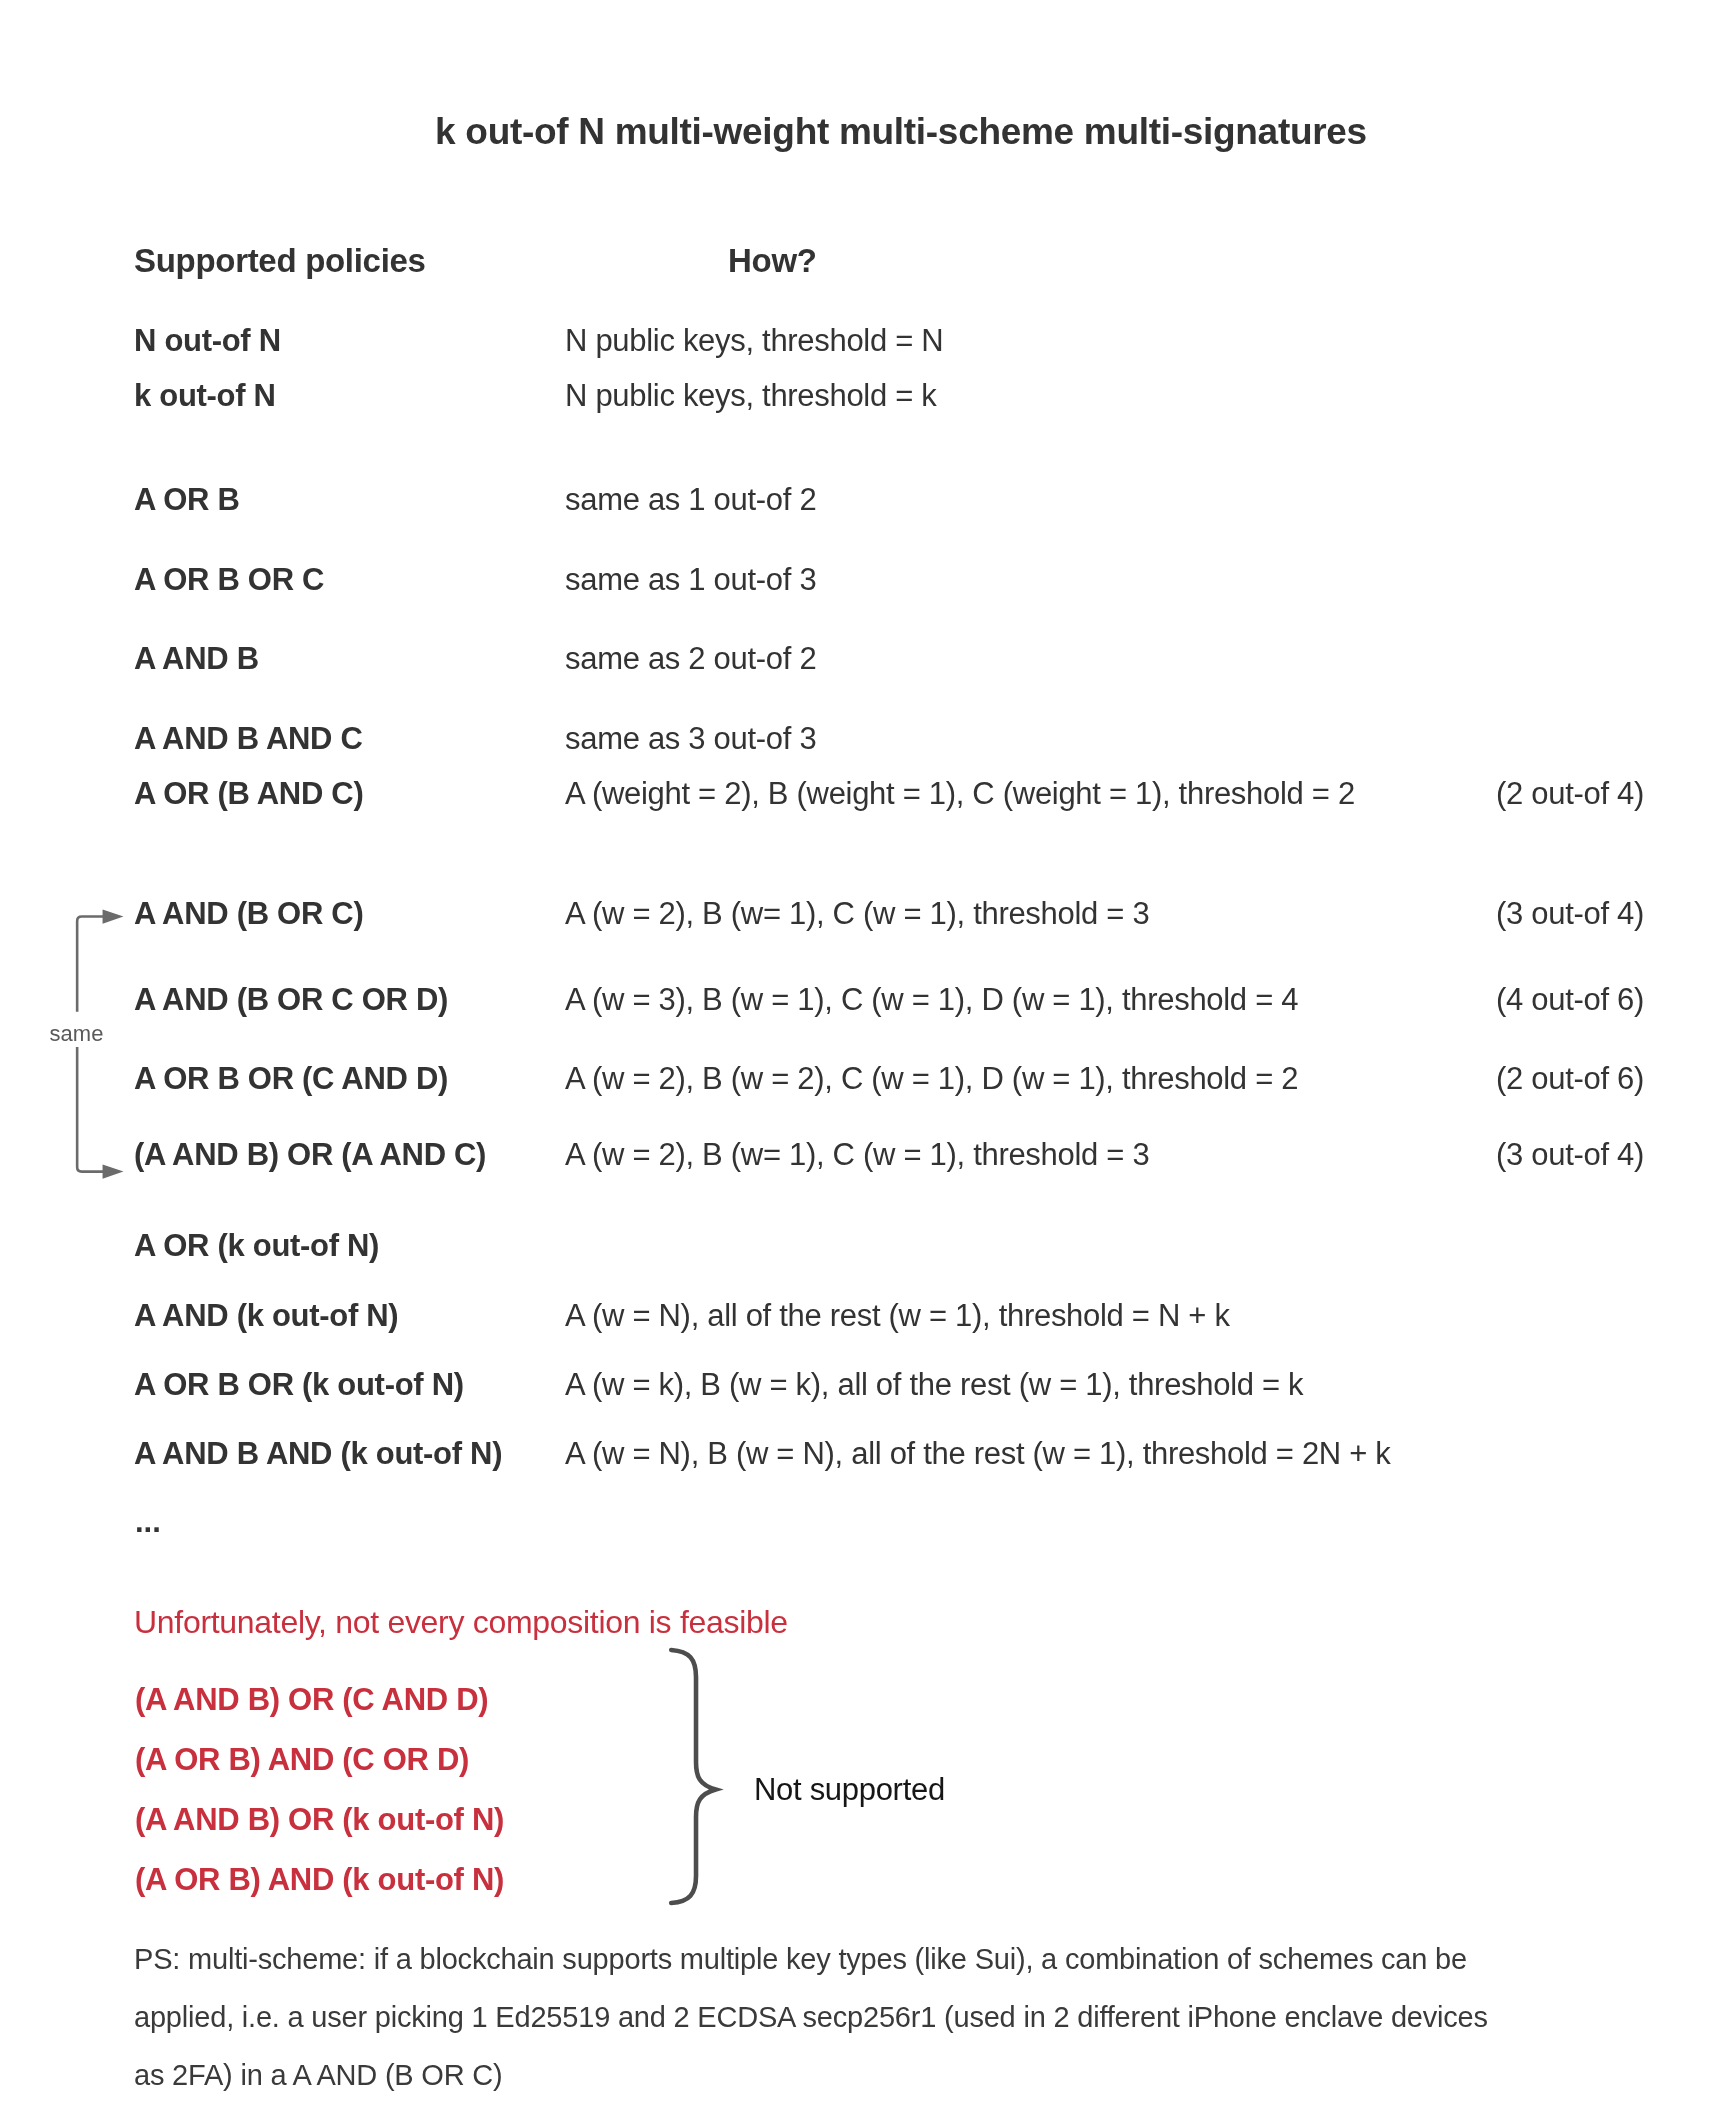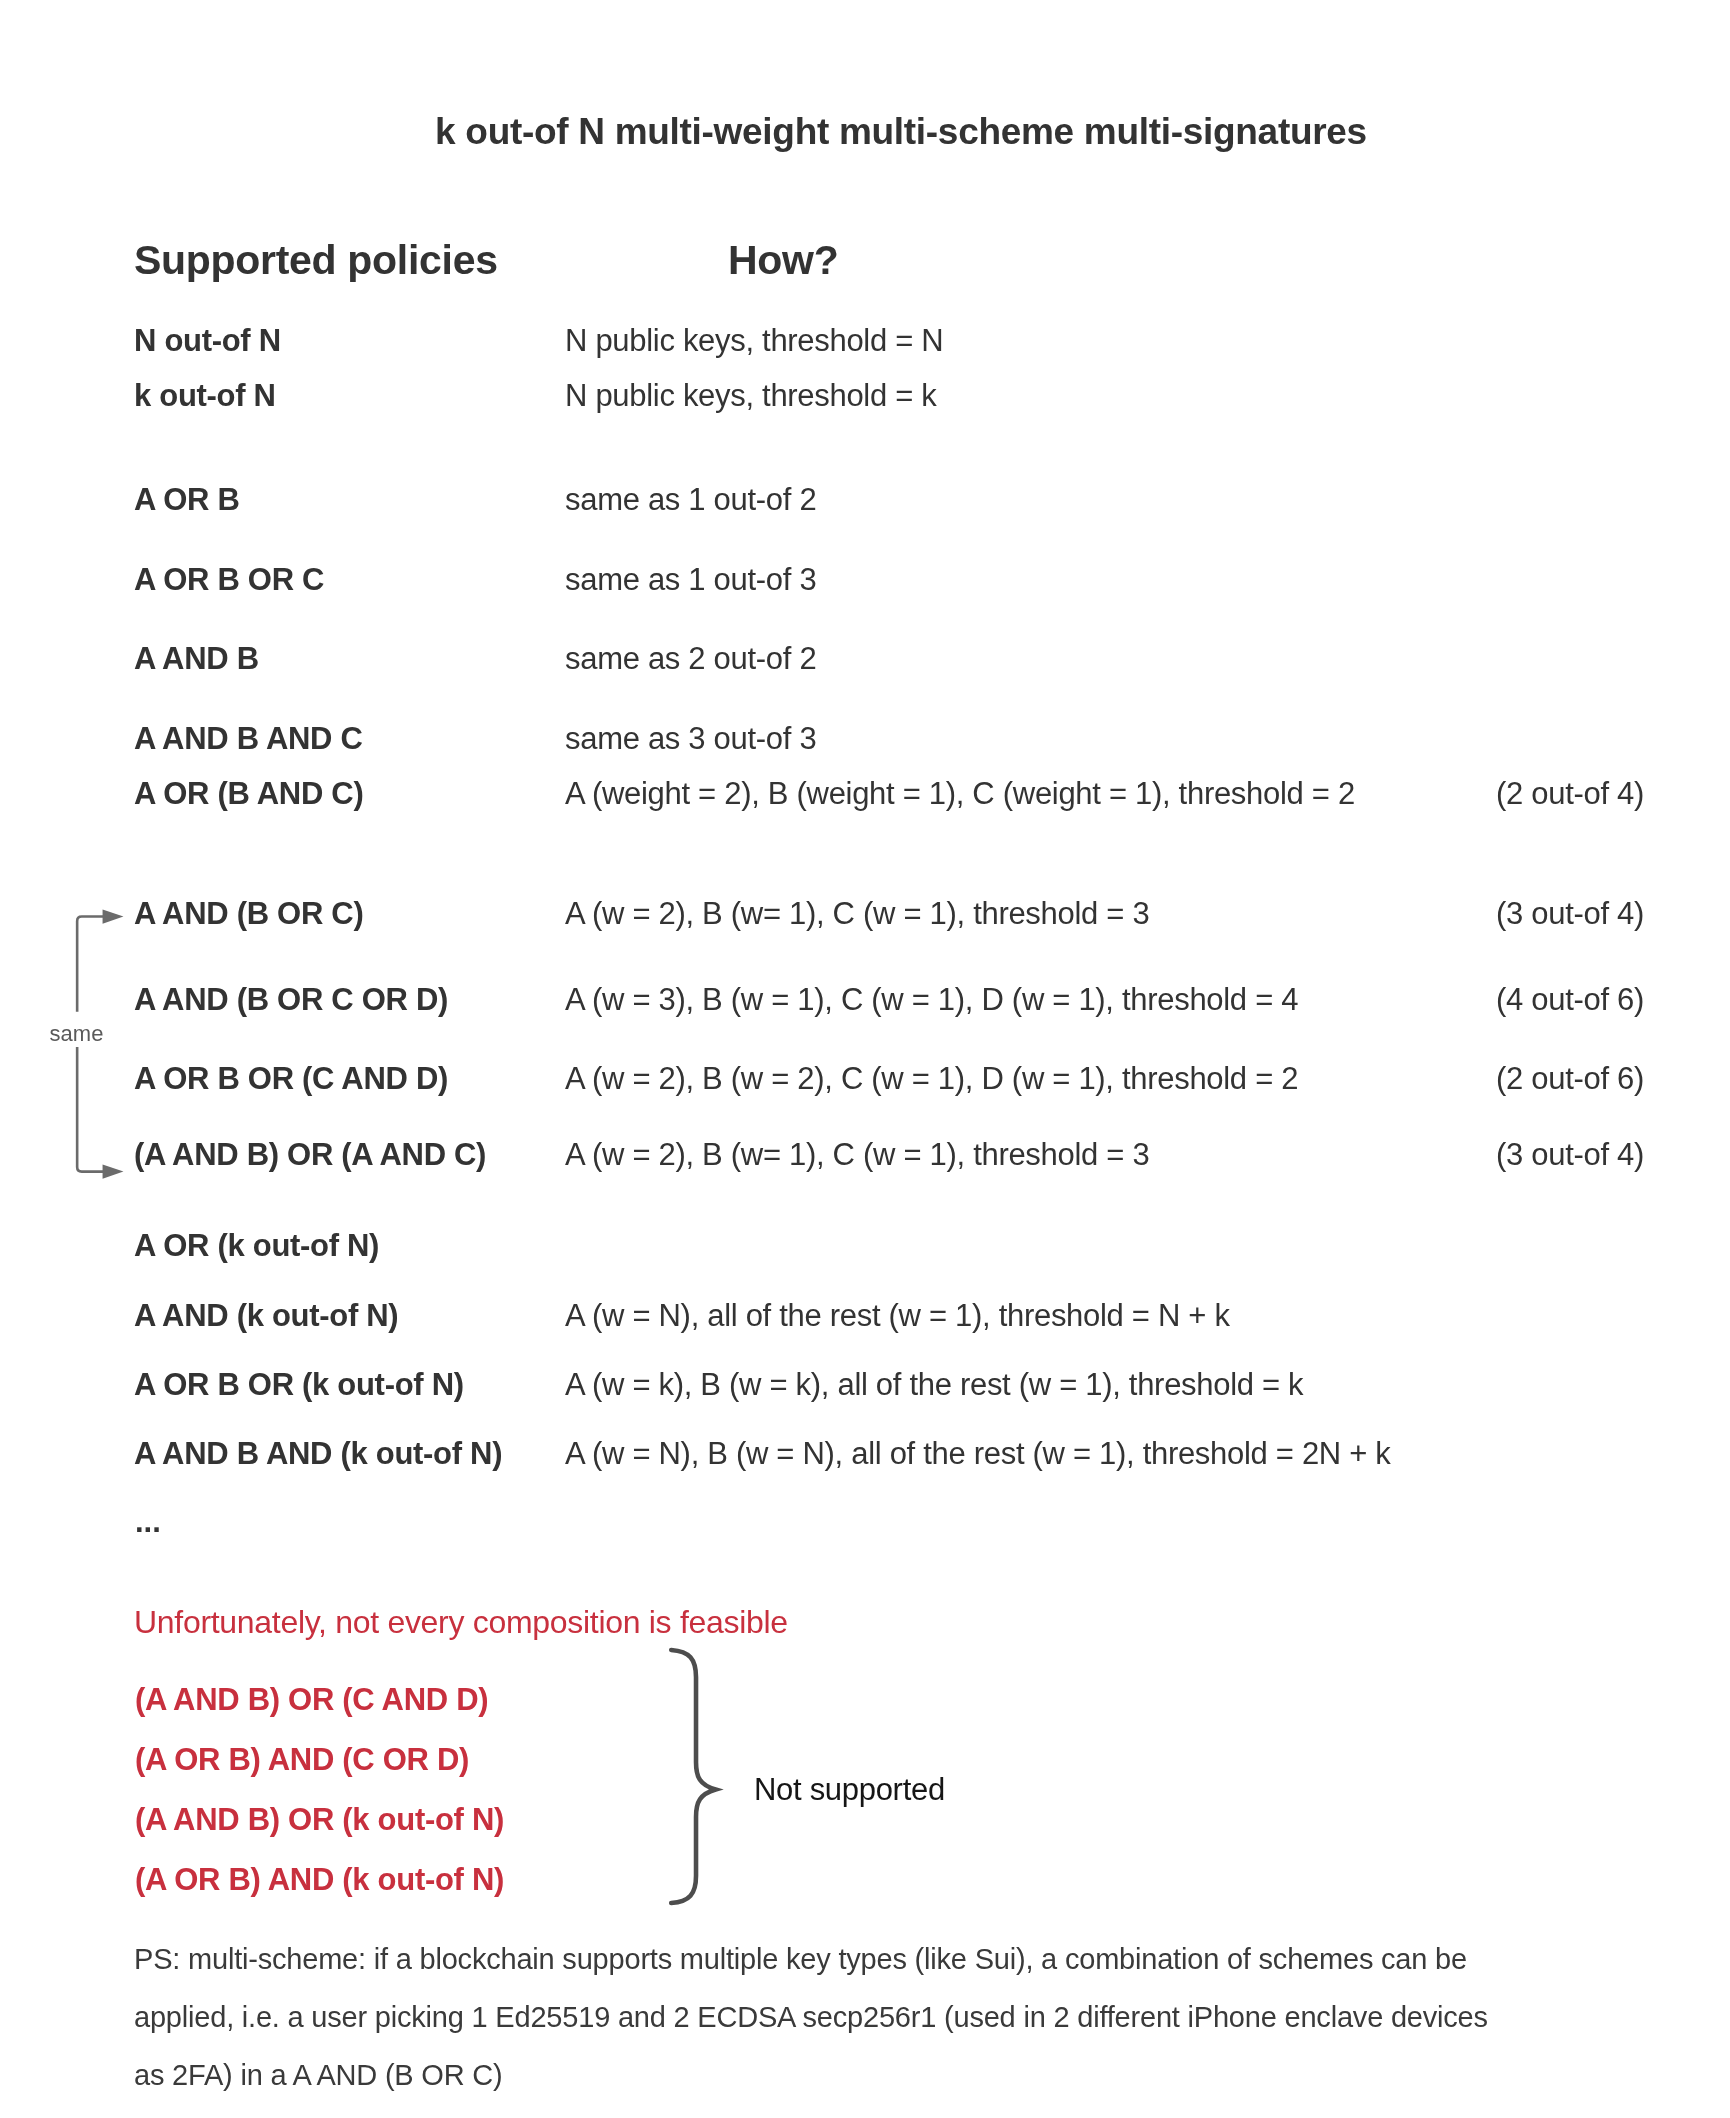--- a/index.html
+++ b/index.html
@@ -27,21 +27,21 @@
     text-align:center;
     font-size:37px;
     font-weight:700;
     line-height:52px;
     letter-spacing:-0.3px;
     color:var(--text);
     padding-left:36px;
   }
   .col-header{
     position:absolute;
-    font-size:41px;
+    font-size:33px;
     font-weight:700;
     line-height:43px;
     letter-spacing:-0.3px;
     color:var(--text);
   }
   #hdr-policies{ left:134px; top:239px; }
   #hdr-how{ left:728px; top:239px; }
   .trow{
     position:absolute;
     left:0;

